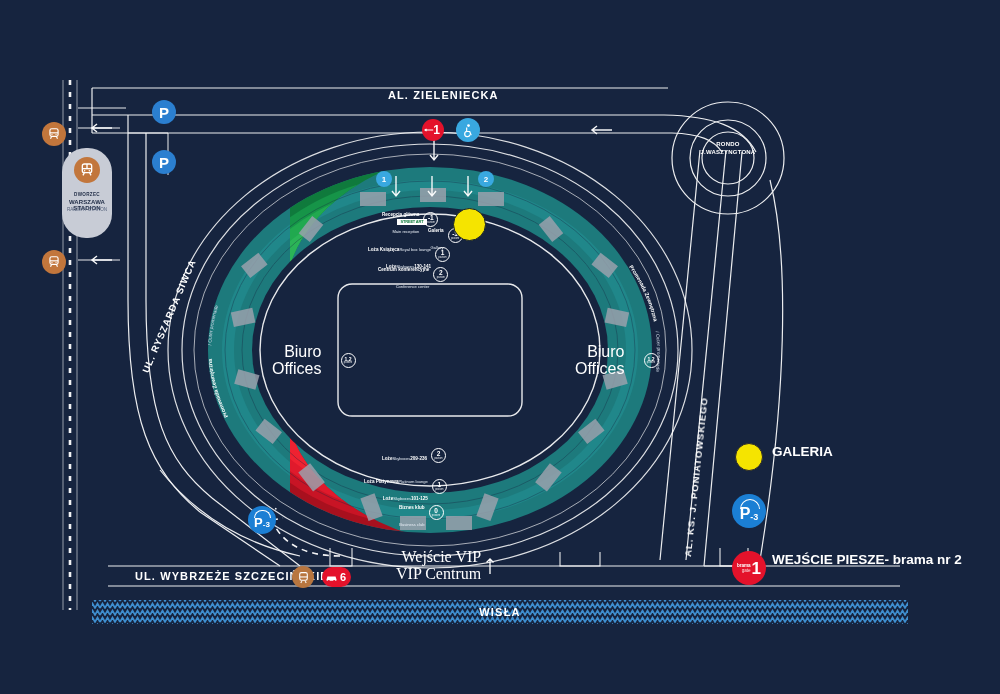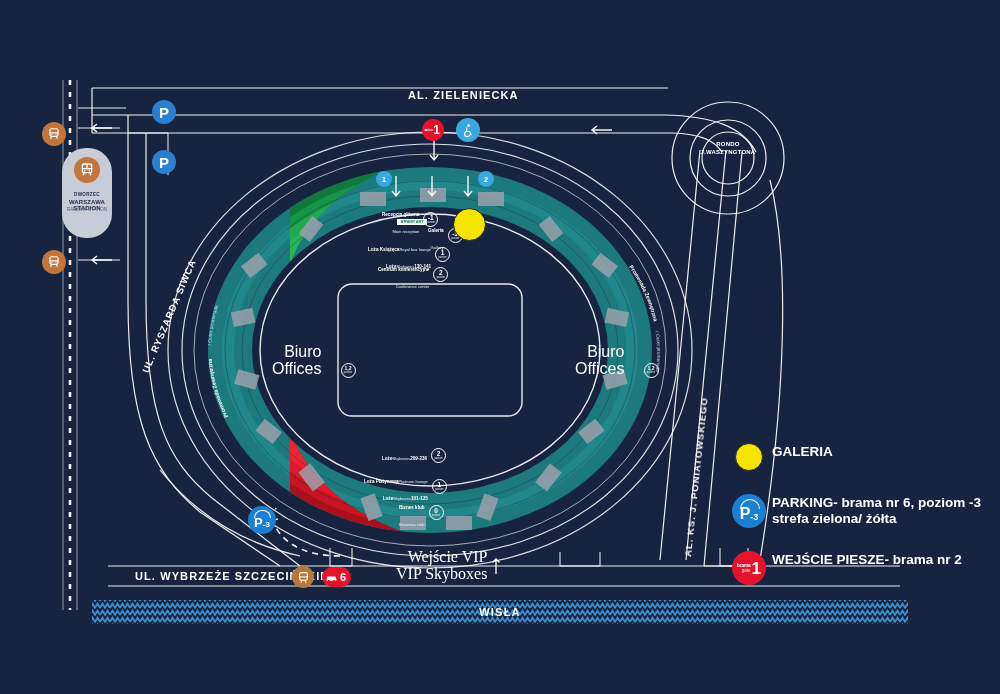--- a/index.html
+++ b/index.html
@@ -219,21 +219,21 @@
     display:flex; flex-direction:column;
     align-items:center; justify-content:center;
     flex: 0 0 13px;
   }
   .lvl .n { font-size: 6.5px; font-weight:bold; line-height:1; }
   .lvl .w { font-size: 2.6px; line-height:1; margin-top:.5px; opacity:.9;}
 
   
   .office-label {
     position: absolute;
-    display:flex; align-items:flex-end; gap:19px;
+    display:flex; align-items:center; gap:19px;
   }
   .office-label .txt { text-align:right; line-height:1.05; }
 
   
   #vip-entrance {
     position:absolute; left: 396px; top: 549px;
     display:flex; align-items:center; gap:3px;
   }
   #vip-entrance .txt { text-align:right; line-height:1.05;font-family:Liberation Serif, serif; }
 
@@ -410,21 +410,21 @@
       <path d="M 560 552 L 560 566 L 600 566 L 600 552"></path>
       <path d="M 720 548 L 720 566 L 748 566 L 748 548"></path>
     </g>
 
     <g fill="none" stroke="#ffffff" stroke-width="1.1" opacity="0.85">
       <path d="M 128 133 L 168 133"></path>
       <path d="M 168 133 L 168 175"></path>
     </g>
   </svg>
 
-  <div class="abs street-label" style="left:408px; top:89px;">AL. ZIELENIECKA</div>
+  <div class="abs street-label" style="left:388px; top:89px;">AL. ZIELENIECKA</div>
 
   <div class="abs" style="left:140px; top:370px;">
     <div class="street-label small rot-90" style="transform:rotate(-67deg); transform-origin:left top; white-space:nowrap;">UL. RYSZARDA SIWCA</div>
   </div>
 
   <div class="abs" style="left:682px; top:556px;">
     <div class="street-label small" style="transform:rotate(-84deg); transform-origin:left top; white-space:nowrap;">AL. KS. J. PONIATOWSKIEGO</div>
   </div>
 
   <div class="abs street-label" style="left:135px; top:570px;">UL. WYBRZEŻE SZCZECIŃSKIE</div>
@@ -641,21 +641,21 @@
     </div>
     <div class="lvl">
       <span class="n" style="font-size:5px;">1,2</span>
       <span class="w">poziom</span>
     </div>
   </div>
 
   <div id="vip-entrance">
     <div class="txt">
       <span class="pl">Wejście VIP</span><br>
-      <span class="en">VIP Skyboxes</span>
+      <span class="en">VIP Centrum</span>
     </div>
     <svg width="12" height="18" viewBox="0 0 12 18" fill="none" stroke="#ffffff" stroke-width="1.3">
       <path d="M6 17 L6 2 M2.5 5.5 L6 2 L9.5 5.5"></path>
     </svg>
   </div>
 
   <div id="legend">
 
     <div class="legend-row">
       <div class="legend-icon-wrap">
@@ -666,24 +666,20 @@
       </div>
     </div>
 
     <div class="legend-row">
       <div class="legend-icon-wrap">
         <div class="icon-p3">
           <span class="arc"></span>
           <span class="pchar">P</span>
           <span class="sub">-3</span>
         </div>
-      </div>
-      <div class="legend-text">
-        <div>PARKING- brama nr 6, poziom -3</div>
-        <div>strefa zielona/ żółta</div>
       </div>
     </div>
 
     <div class="legend-row">
       <div class="legend-icon-wrap">
         <div class="icon-gate">
           <span class="tiny">
             <span>brama</span>
             <i>gate</i>
           </span>

